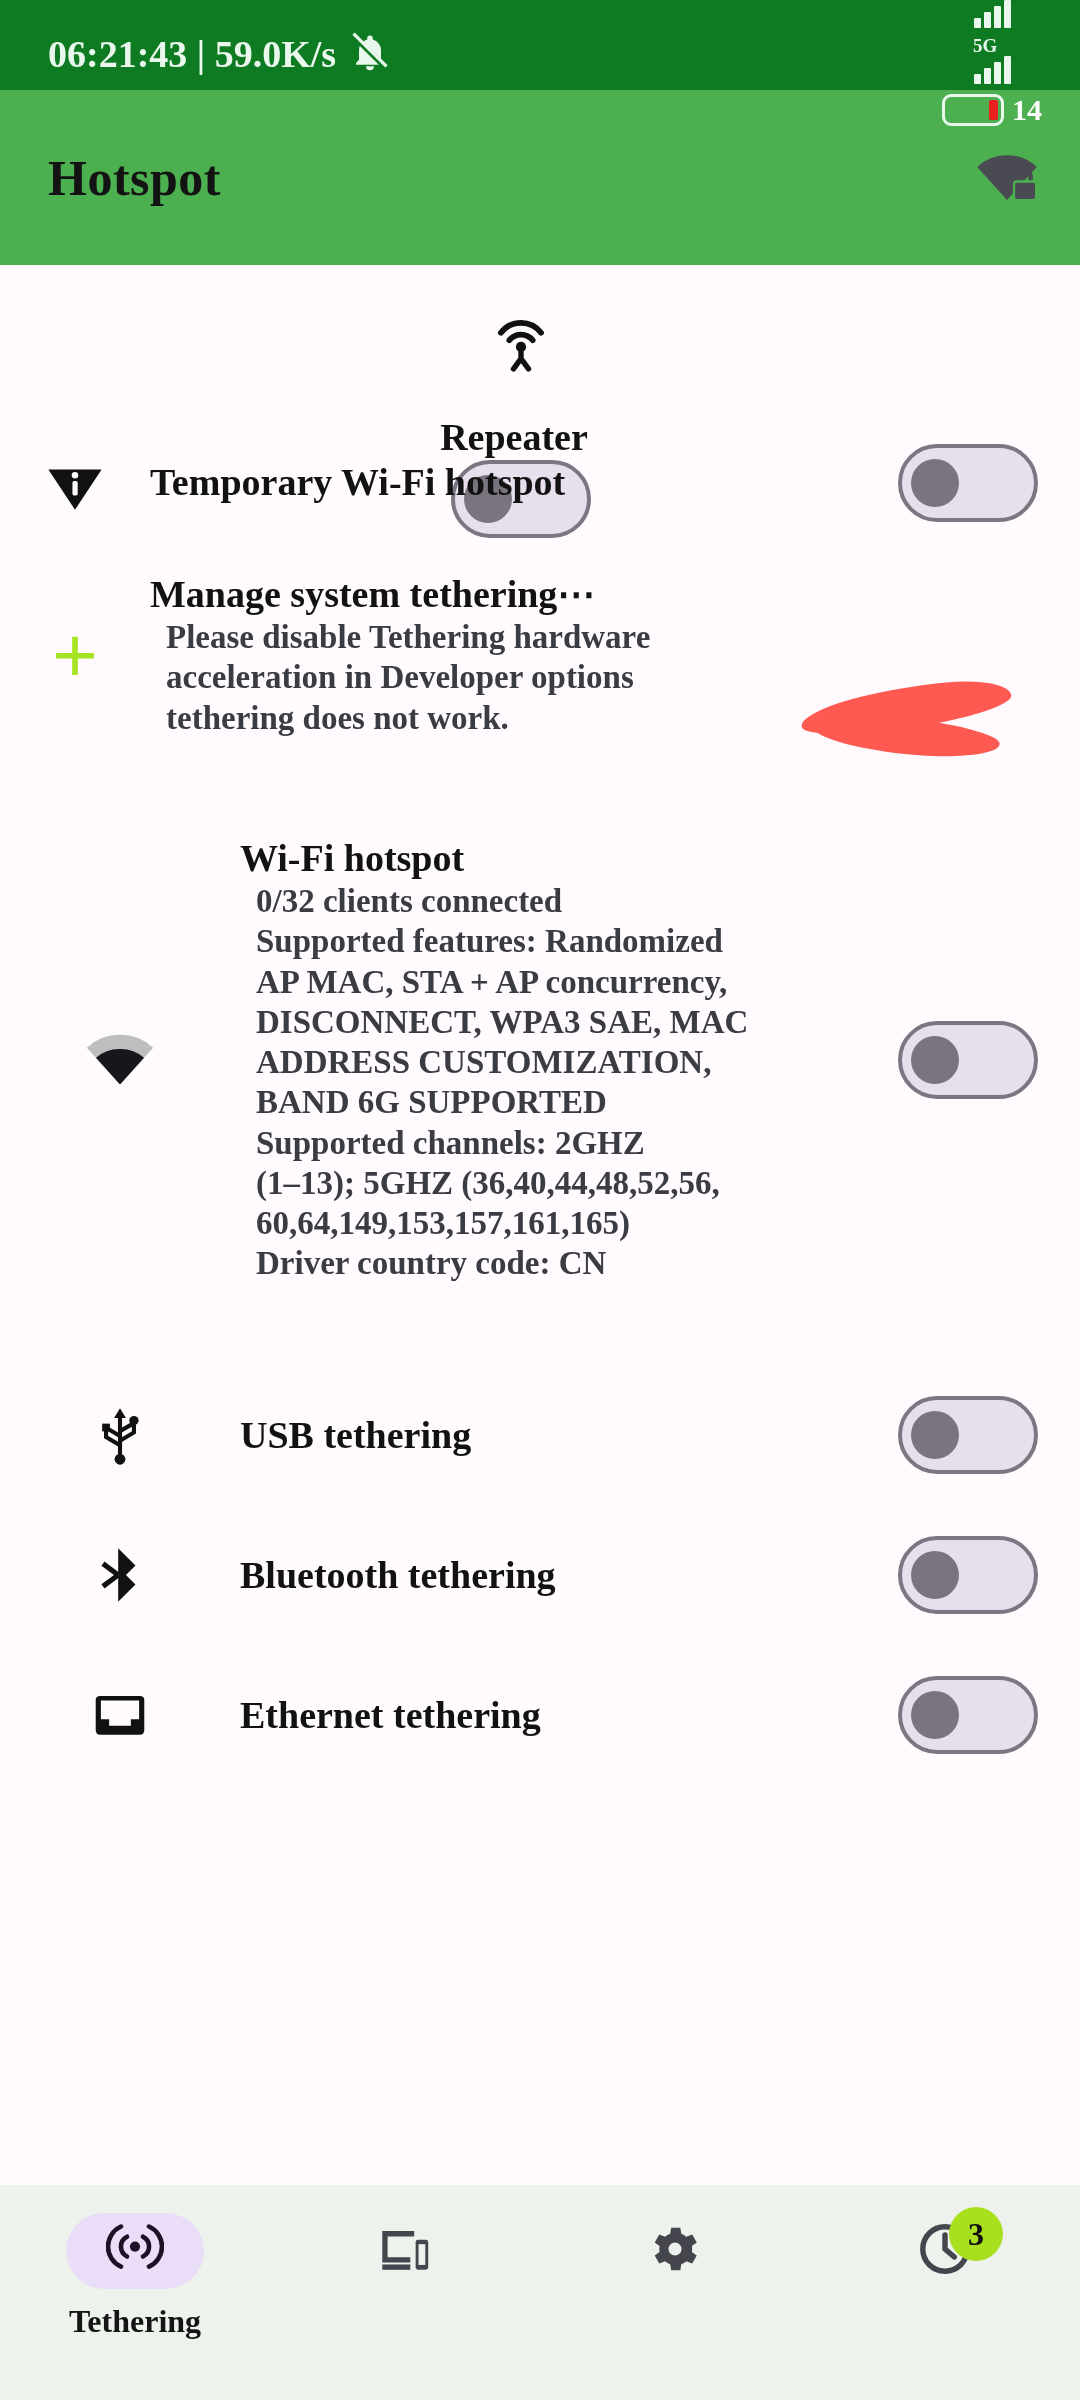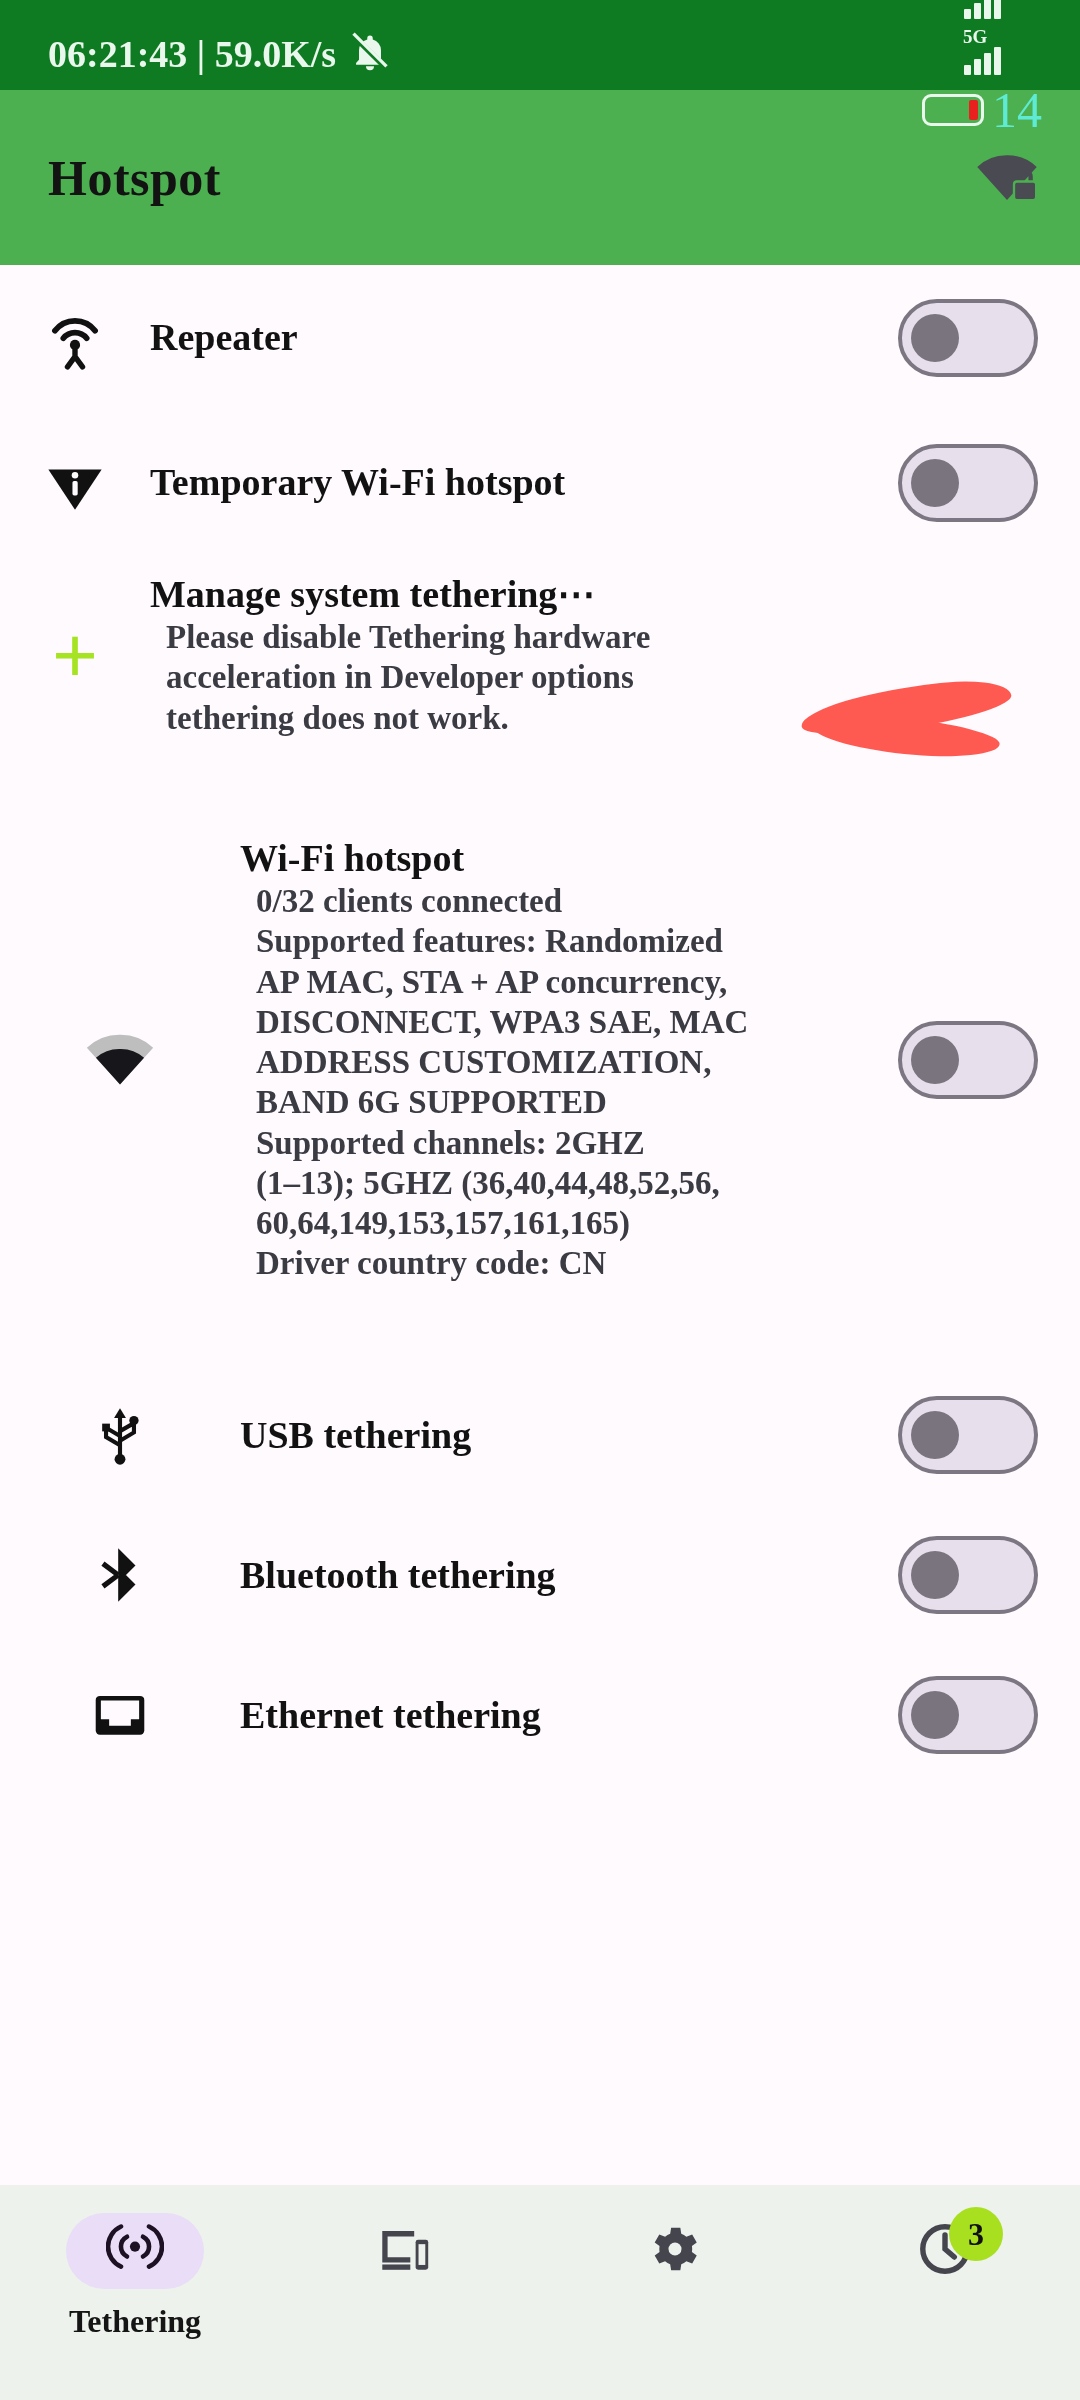--- a/index.html
+++ b/index.html
@@ -95,23 +95,23 @@
     padding-right: 3px;
     box-sizing: border-box;
   }
   .batt-fill {
     width: 9px;
     height: 20px;
     background: #E8201E;
     border-radius: 2px;
   }
   .batt-pct {
-    color: #5eead4;
-    font-size: 50px;
-    font-weight: normal;
+    color: #ffffff;
+    font-size: 30px;
+    font-weight: bold;
     line-height: 1;
   }
 
   
   .app-header {
     height: 175px;
     background: #4CB050;
     display: flex;
     align-items: center;
     justify-content: space-between;
@@ -234,21 +234,21 @@
     padding: 0 9px;
   }
   .toggle .knob {
     width: 48px;
     height: 48px;
     border-radius: 50%;
     background: #79747E;
   }
 
   
-  #row-repeater  { height: 145px; }
+  #row-repeater  { height: 145px; flex-direction: column; }
   #row-temporary { height: 145px; }
   #row-manage    { height: 200px; align-items: center; }
   #row-wifi      { height: 610px; align-items: center; }
   #row-usb       { height: 140px; }
   #row-bt        { height: 140px; }
   #row-eth       { height: 140px; }
 
   .plus-icon {
     color: #A6E423;
     font-size: 78px;

